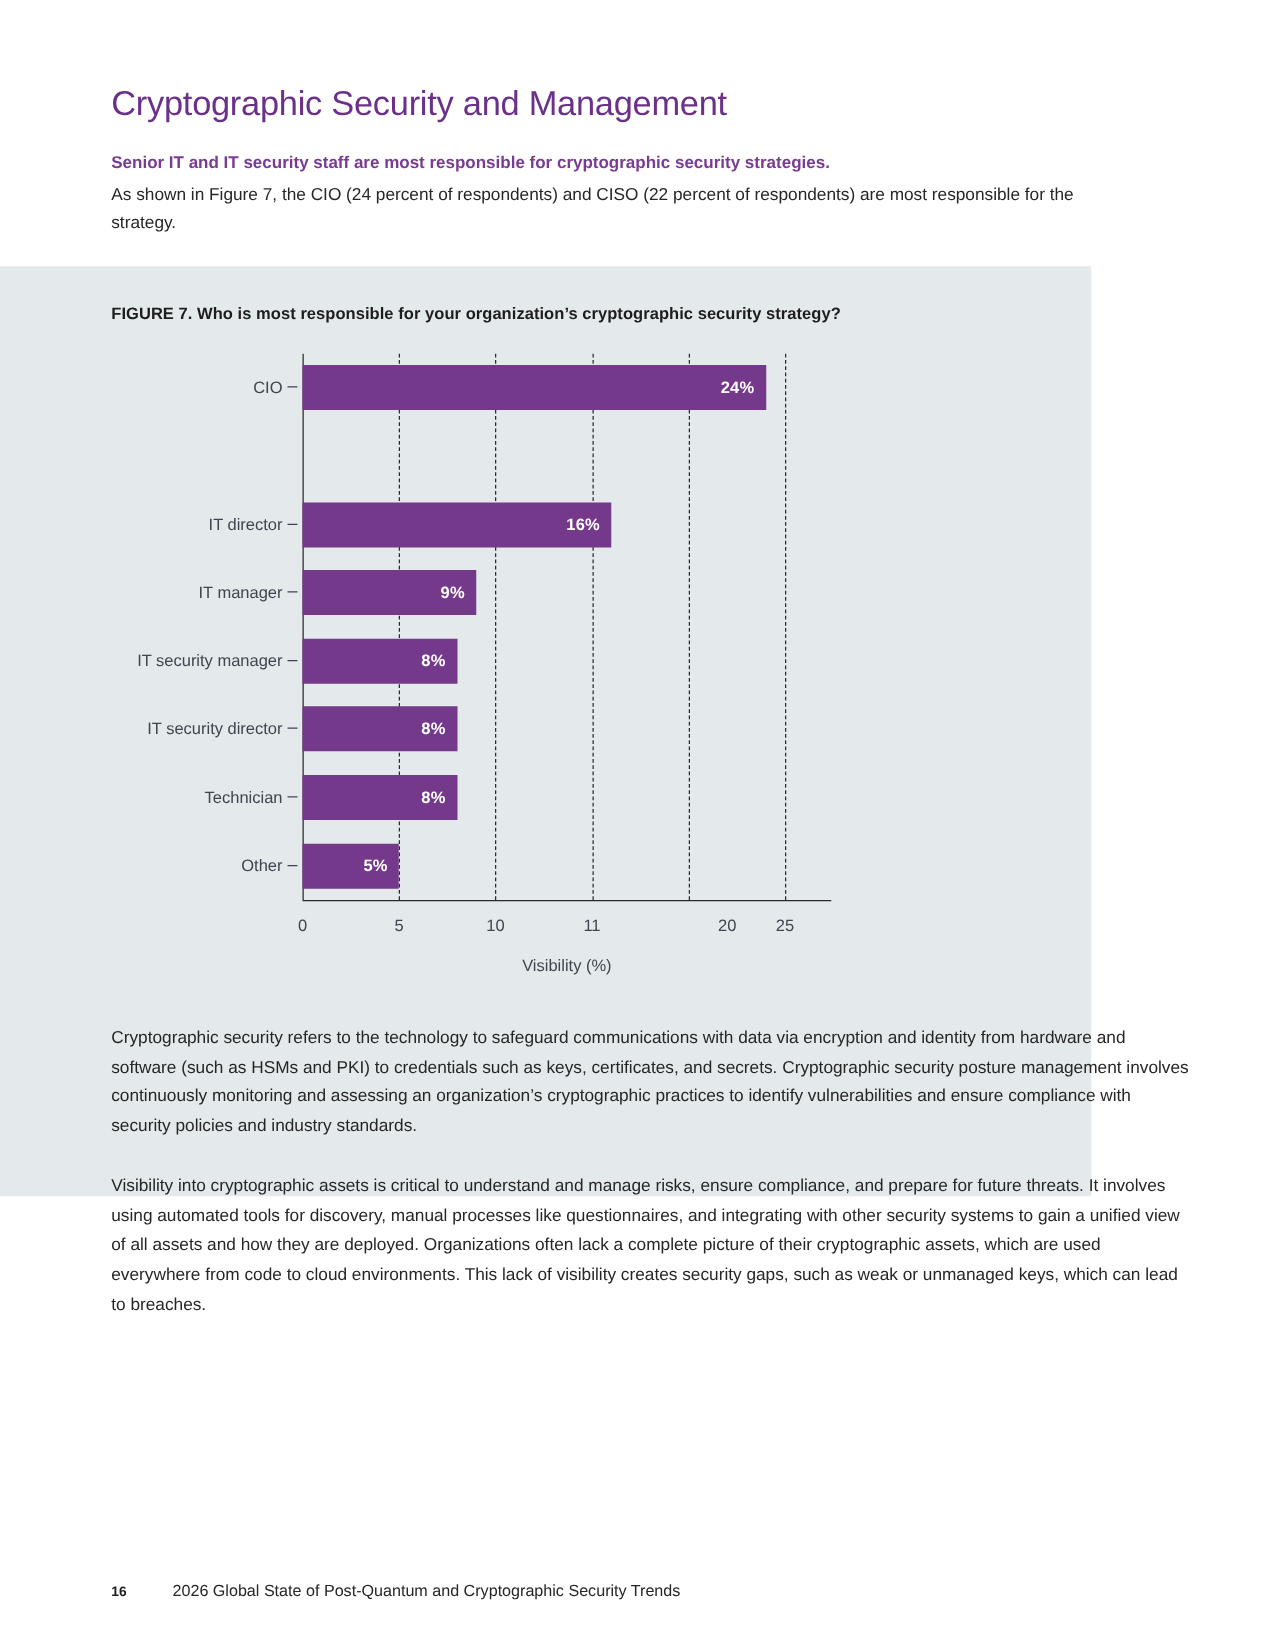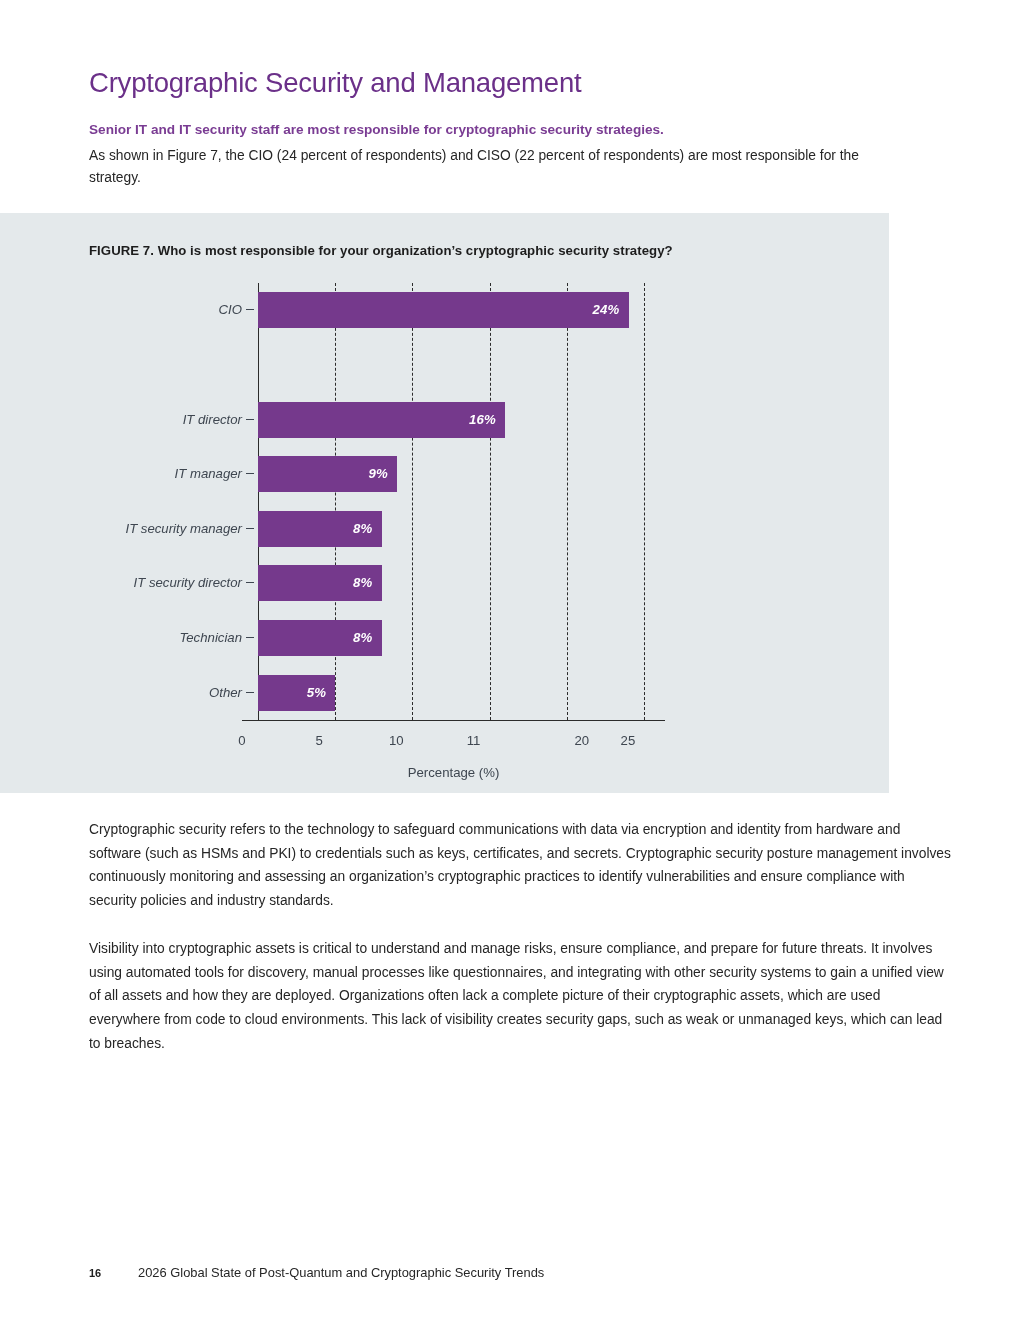--- a/index.html
+++ b/index.html
@@ -52,23 +52,22 @@
     line-height: 1.62;
     width: 800px;
   }
 
   
   .figure-panel {
     position: absolute;
     left: 0;
     top: 213px;
     width: 873px;
-    height: 580px;
+    height: 744px;
     background: #E4E9EB;
-    padding-left: 16px;
   }
   .figure-title {
     position: absolute;
     left: 89px;
     top: 30px;
     font-size: 13.2px;
     font-weight: bold;
     color: #1d1d1d;
     letter-spacing: 0.05px;
   }
@@ -76,25 +75,24 @@
   
   .chart {
     position: absolute;
     left: 0;
     top: 0;
     width: 873px;
     height: 580px;
   }
   .chart-plot {
     position: absolute;
-    left: 258px;
+    left: 242px;
     top: 70px;
     width: 423px;   
     height: 437px;
-    font-style: italic;
   }
   
   .gridline {
     position: absolute;
     top: 0;
     bottom: 0;
     width: 0;
     border-left: 1.4px dashed #2b2b2b;
   }
   .gridline.solid {
@@ -274,21 +272,21 @@
         </div>
       <div class="axis-x"></div>
       <div id="xtick-labels">
           <div class="xtick-label" style="left: 242px;">0</div>
           <div class="xtick-label" style="left: 319.19px;">5</div>
           <div class="xtick-label" style="left: 396.38px;">10</div>
           <div class="xtick-label" style="left: 473.569px;">11</div>
           <div class="xtick-label" style="left: 550.759px; margin-left: 31px;">20</div>
           <div class="xtick-label" style="left: 627.949px;">25</div>
         </div>
-      <div class="x-axis-title">Percentage (%)</div>
+      <div class="x-axis-title">Visibility (%)</div>
     </div>
   </div>
 
   <div class="body-copy">
     <p>Cryptographic security refers to the technology to safeguard communications with data via encryption and identity from hardware and software (such as HSMs and PKI) to credentials such as keys, certificates, and secrets. Cryptographic security posture management involves continuously monitoring and assessing an organization’s cryptographic practices to identify vulnerabilities and ensure compliance with security policies and industry standards.</p>
     <p>Visibility into cryptographic assets is critical to understand and manage risks, ensure compliance, and prepare for future threats. It involves using automated tools for discovery, manual processes like questionnaires, and integrating with other security systems to gain a unified view of all assets and how they are deployed. Organizations often lack a complete picture of their cryptographic assets, which are used everywhere from code to cloud environments. This lack of visibility creates security gaps, such as weak or unmanaged keys, which can lead to breaches.</p>
   </div>
 
   <div class="footer">
     <span class="footer-page">16</span>

